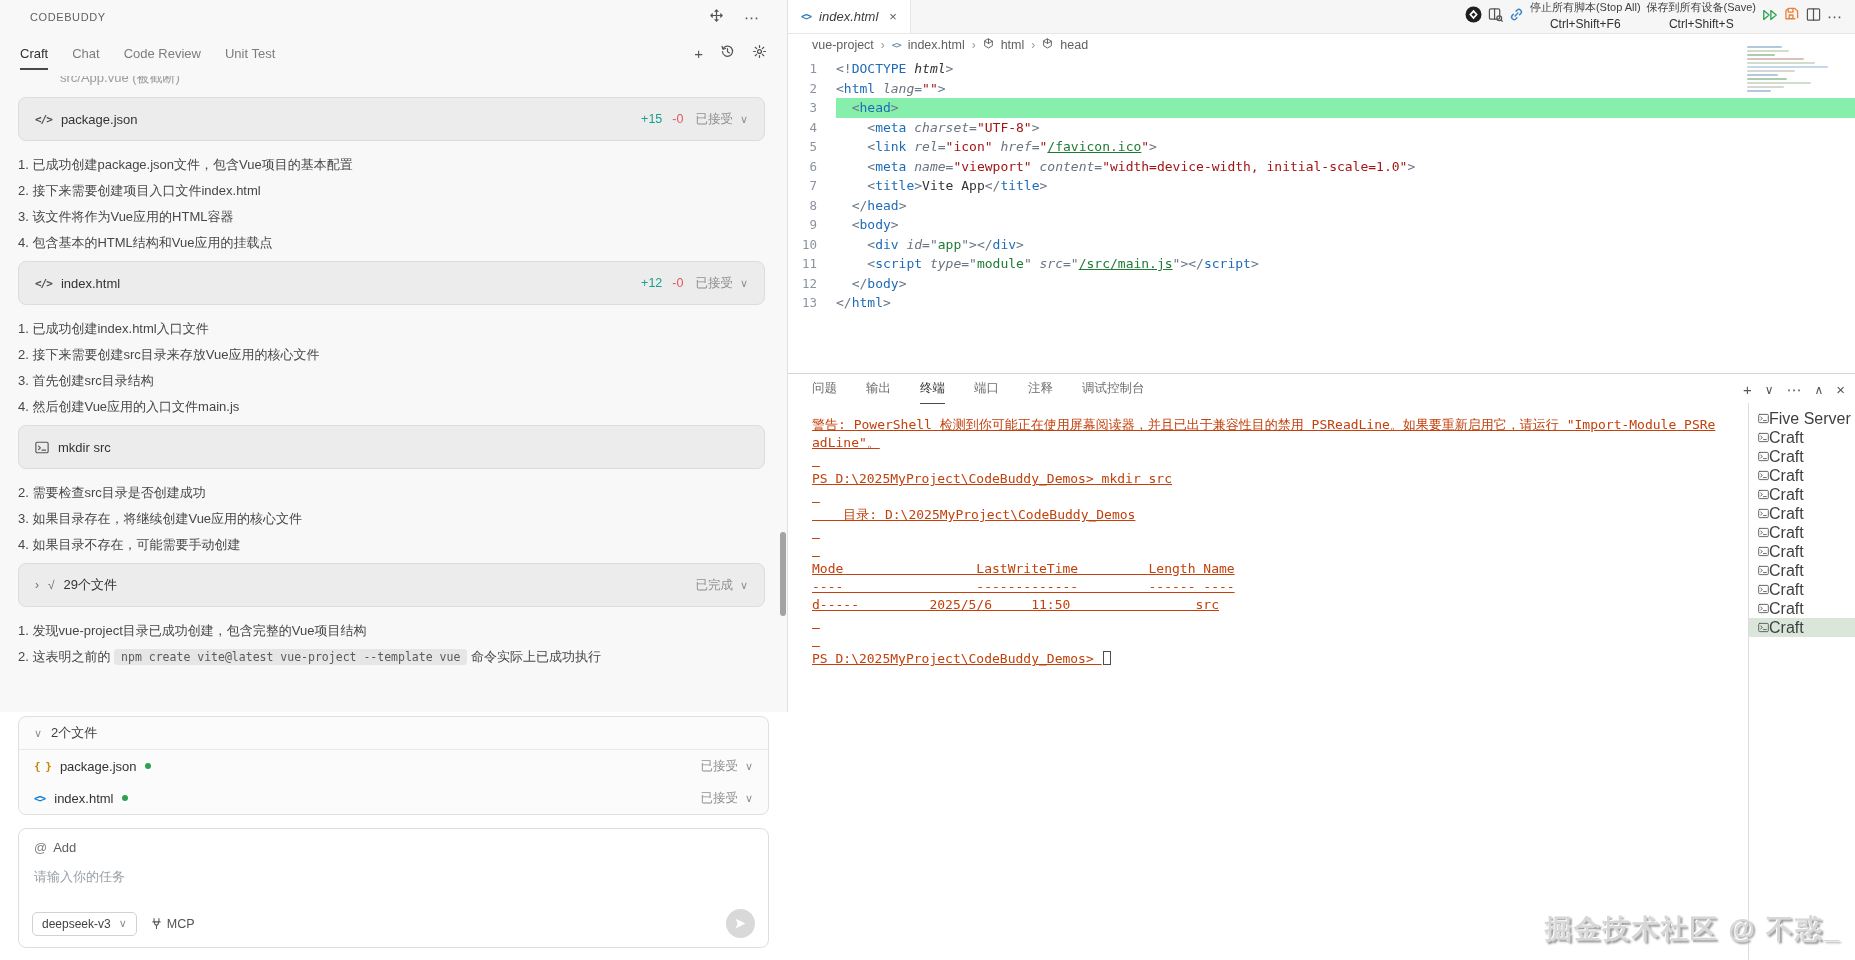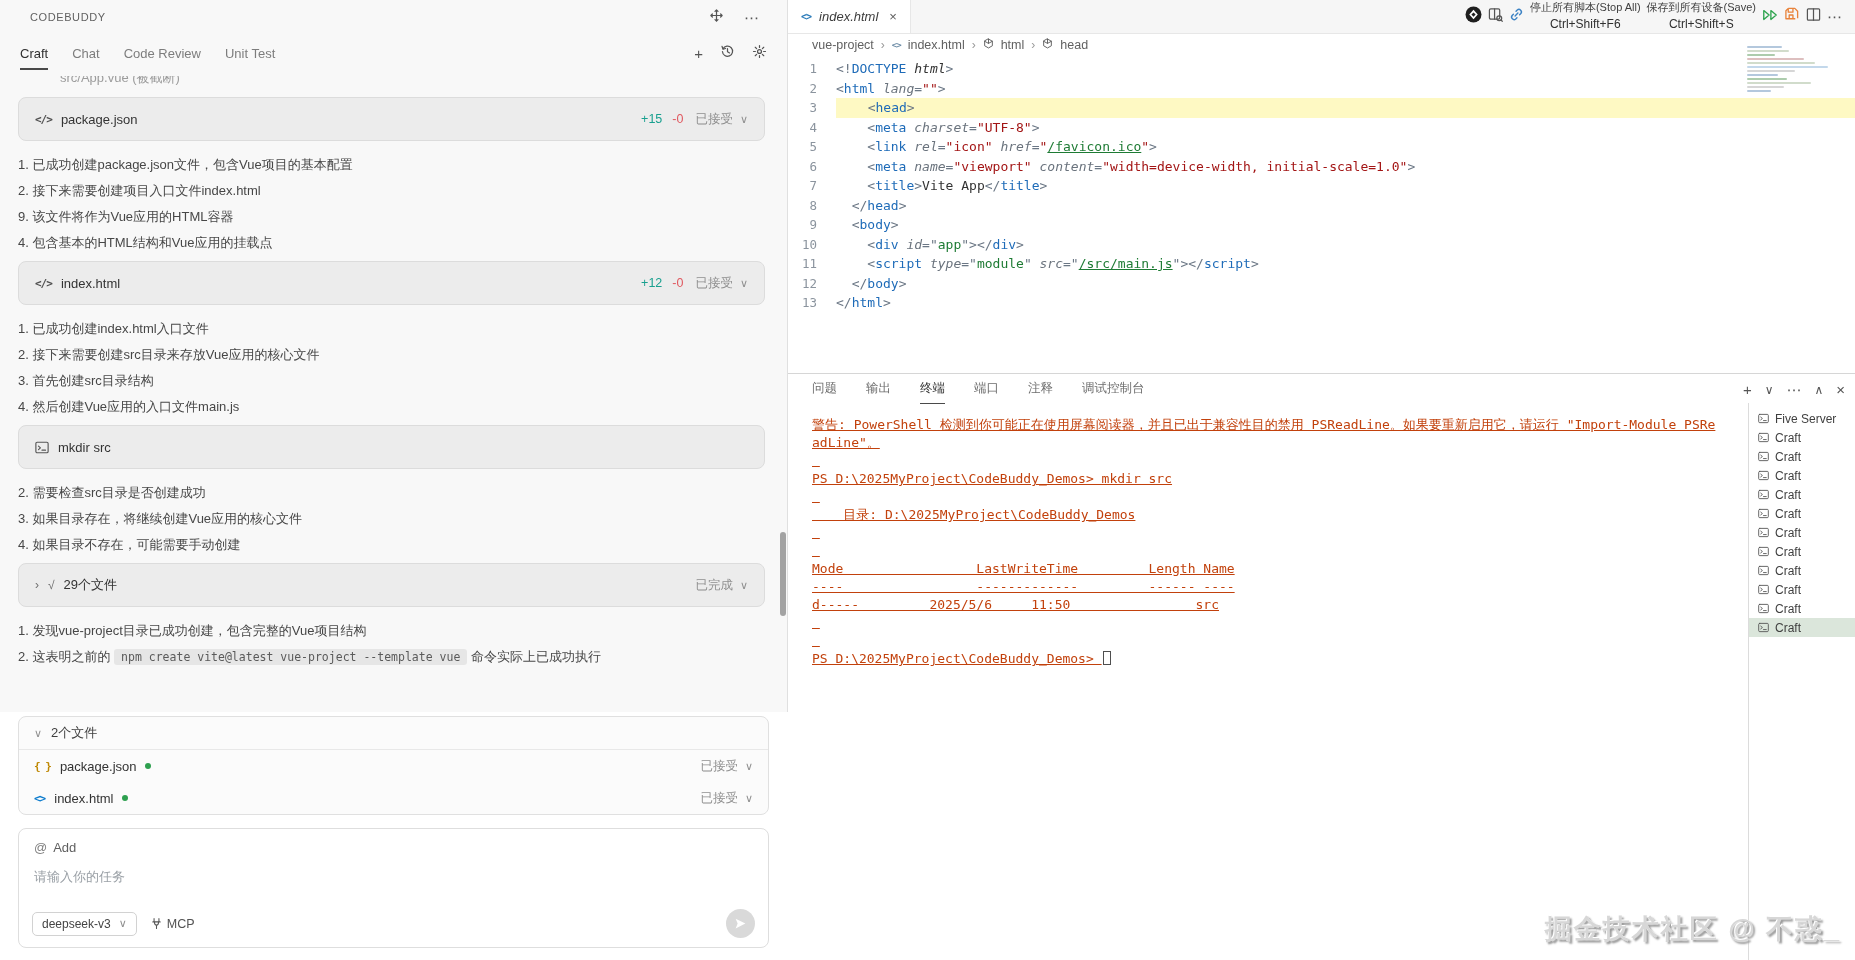--- a/index.html
+++ b/index.html
@@ -70,39 +70,39 @@
   .hint { text-align:center; font-size:11px; color:#3f3f3f; line-height:1.45; white-space:nowrap; }
   .hint .key { font-size:12px; color:#2f2f2f; }
   .breadcrumb { height:22px; display:flex; align-items:center; gap:7px; padding:0 24px; font-size:12.5px; color:#616161; }
   .crumb-sep { color:#9a9a9a; font-size:12px; }
   .crumb-ico { font-family:"DejaVu Sans Mono", monospace; font-size:9px; font-weight:bold; color:#6a8aa5; letter-spacing:-1px; }
 
   .code { position:relative; padding-top:3px; font-family:"DejaVu Sans Mono", monospace; font-size:13px; line-height:19.5px; }
   .code-line { display:flex; white-space:pre; }
   .ln { width:48px; flex:none; text-align:right; padding-right:19px; color:#8b949e; font-size:12.5px; }
   .lc { flex:1; }
-  .code-line.hl .lc { background:#fef9c3;padding-left:16px; }
+  .code-line.hl .lc { background:#86efac; }
   .t-p { color:#6b7785; } .t-tag { color:#1e6bb8; } .t-attr { color:#6a737d; font-style:italic; }
   .t-str { color:#a31515; } .t-val { color:#1e7b34; } .t-link { color:#1e7b34; text-decoration:underline; }
   .t-txt { color:#333; } .t-it { color:#333; font-style:italic; }
 
   .minimap { position:absolute; right:16px; top:46px; width:92px; height:50px; opacity:.85; }
   .mm-row { height:2px; margin-bottom:2px; border-radius:1px; }
 
   
   .terminal { position:absolute; left:788px; top:373px; right:0; bottom:0; background:#fff; border-top:1px solid #d6d6d6; }
   .term-tabs { display:flex; gap:29px; align-items:flex-end; padding:8px 24px 0; font-size:12.5px; color:#6e6e6e; height:30px; }
   .term-tab { padding-bottom:6px; border-bottom:1.5px solid transparent; }
   .term-tab.active { color:#333; border-bottom-color:#4a4a4a; }
   .term-toolbar { position:absolute; top:8px; right:10px; display:flex; gap:13px; align-items:center; color:#555; font-size:13px; }
   .term-body { position:absolute; left:24px; top:42px; right:116px; bottom:4px; overflow:hidden;
                font-family:"DejaVu Sans Mono", monospace; font-size:13px; line-height:18px; color:#c2410c; white-space:pre;text-decoration:underline; }
   .term-cursor { display:inline-block; width:8px; height:14px; border:1px solid #4f4f4f; vertical-align:-2px; margin-left:1px; }
   .term-sessions { position:absolute; top:29px; right:0; width:107px; bottom:0; border-left:1px solid #dcdcdc; padding-top:6px; }
-  .sess { display:flex; align-items:center; gap:6px; height:19px; padding:0 4px 0 9px; font-size:12px; color:#3f3f3f; white-space:nowrap; }
+  .sess { display:flex; align-items:center; height:19px; padding:0 4px 0 9px; font-size:16px; color:#3f3f3f; white-space:nowrap; }
   .sess.selected { background:#dbe6db; }
   .sess svg { flex:none; }
 
   .watermark { position:absolute; right:14px; bottom:13px; font-size:27px; font-weight:bold; letter-spacing:2px;
                color:#d7d7d7; text-shadow:-1px -1px 0 #fff, 2px 2px 2px #9a9a9a; z-index:20; }
 
   svg.lin { stroke:#555; stroke-width:1.3; fill:none; stroke-linecap:round; stroke-linejoin:round; }
 </style>
 </head>
 <body>
@@ -152,21 +152,21 @@
         <span class="card-ico">&lt;/&gt;</span>
         <span class="card-name">package.json</span>
         <span class="diff-add">+15</span>
         <span class="diff-del">-0</span>
         <span class="card-status">已接受</span>
         <span class="chev">∨</span>
       </div>
       <div class="steps">
         <div class="step">1. 已成功创建package.json文件，包含Vue项目的基本配置</div>
         <div class="step">2. 接下来需要创建项目入口文件index.html</div>
-        <div class="step">9. 该文件将作为Vue应用的HTML容器</div>
+        <div class="step">3. 该文件将作为Vue应用的HTML容器</div>
         <div class="step">4. 包含基本的HTML结构和Vue应用的挂载点</div>
       </div>
 
       <div class="tool-card">
         <span class="card-ico">&lt;/&gt;</span>
         <span class="card-name">index.html</span>
         <span class="diff-add">+12</span>
         <span class="diff-del">-0</span>
         <span class="card-status">已接受</span>
         <span class="chev">∨</span>

